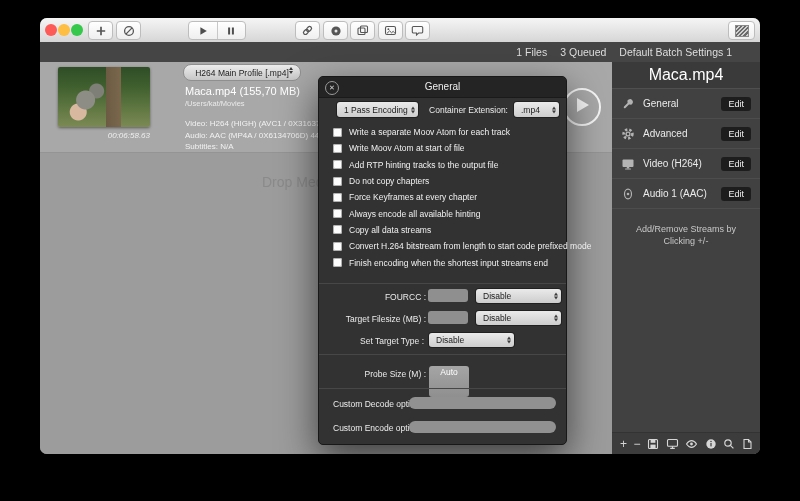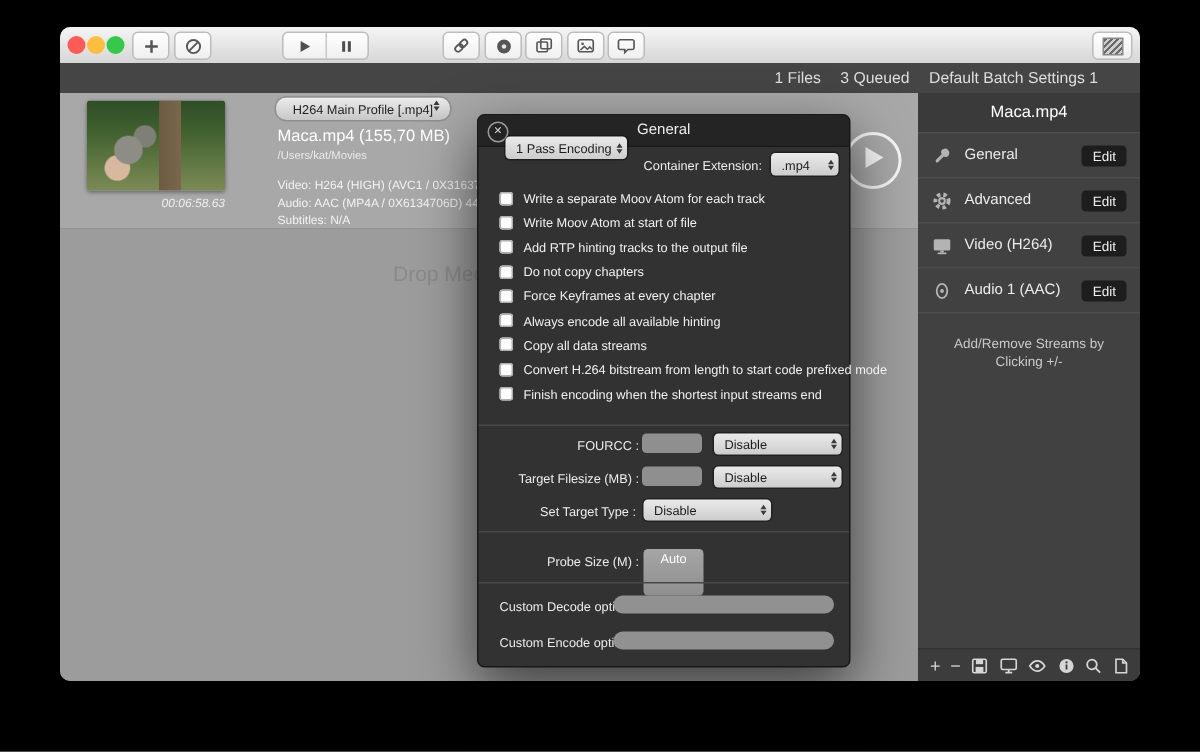--- a/index.html
+++ b/index.html
@@ -32,21 +32,21 @@
   .tri-up{width:0;height:0;border-left:2.8px solid transparent;border-right:2.8px solid transparent;border-bottom:3.4px solid #3a3a3a;}
   .tri-down{width:0;height:0;border-left:2.8px solid transparent;border-right:2.8px solid transparent;border-top:3.4px solid #3a3a3a;}
   .fname{position:absolute;left:145px;top:23px;font-size:11px;color:#fff;}
   .fpath{position:absolute;left:145px;top:37px;font-size:7.5px;color:#eaeaea;}
   .finfo{position:absolute;left:145px;font-size:8px;color:#f2f2f2;white-space:nowrap;}
   .play-btn{position:absolute;left:523px;top:26px;width:34px;height:34px;border:2px solid #f5f5f5;border-radius:50%;}
   .play-btn::after{content:"";position:absolute;left:12px;top:8px;width:0;height:0;border-left:12px solid #f5f5f5;border-top:7px solid transparent;border-bottom:7px solid transparent;}
   .drop-label{position:absolute;left:222px;top:112px;font-size:14px;color:#8a8a8a;}
   
   .sidebar{position:absolute;right:0;top:0;bottom:0;width:148px;background:#414141;}
-  .sb-title{height:26px;line-height:26px;text-align:center;color:#fff;font-size:11px;background:#3a3a3a;border-bottom:1px solid #4f4f4f;}
+  .sb-title{height:26px;line-height:26px;text-align:center;color:#fff;font-size:16px;background:#3a3a3a;border-bottom:1px solid #4f4f4f;}
   .sb-row{height:29px;border-bottom:1px solid #4d4d4d;display:flex;align-items:center;padding:0 9px;gap:8px;color:#ebebeb;font-size:10px;}
   .edit-btn{margin-left:auto;background:#1d1d1d;color:#f0f0f0;font-size:9px;padding:2px 7px;border-radius:3px;}
   .sb-note{text-align:center;color:#c9c9c9;font-size:9px;margin-top:15px;padding:0 14px;line-height:1.3;}
   .sb-footer{position:absolute;bottom:0;left:0;right:0;height:21px;background:#3c3c3c;border-top:1px solid #333;display:flex;align-items:center;gap:6.5px;padding:0 8px;color:#d6d6d6;}
   .sb-footer .txt-ic{font-size:12px;line-height:10px;}
   
   .popup{position:absolute;left:318px;top:76px;width:247px;height:367px;background:#323232;border:1px solid #181818;border-radius:5px;box-shadow:0 14px 38px rgba(0,0,0,.6);z-index:10;}
   .popup-titlebar{height:20px;background:#242424;border-bottom:1px solid #1a1a1a;border-radius:4px 4px 0 0;position:relative;text-align:center;color:#ededed;font-size:10px;line-height:20px;}
   .popup-close{position:absolute;left:6px;top:4px;width:12px;height:12px;border:1px solid #9a9a9a;border-radius:50%;color:#d6d6d6;font-size:7px;line-height:11px;text-align:center;}
   .select{position:absolute;background:linear-gradient(#eaeaea,#cdcdcd);border-radius:3px;color:#1b1b1b;font-size:8.5px;display:flex;align-items:center;padding-left:7px;box-shadow:0 0 0 1px rgba(0,0,0,.35);}
@@ -266,21 +266,21 @@
     </div>
   </div>
 </div>
 
 <div class="popup">
   <div class="popup-titlebar">
     <span class="popup-close">✕</span>
     <span>General</span>
   </div>
 
-  <div class="select" style="left:18px;top:14px;width:74px;height:15px;text-align:right;">
+  <div class="select" style="left:18px;top:25px;width:74px;height:15px;text-align:right;">
     <span>1 Pass Encoding</span>
     <span class="stepper">
         <i class="tri-up"></i>
         <i class="tri-down"></i>
       </span>
   </div>
   <div class="plabel r" style="left:100px;top:28px;width:89px;">Container Extension:</div>
   <div class="select" style="left:195px;top:25px;width:38px;height:15px;">
     <span>.mp4</span>
     <span class="stepper">

